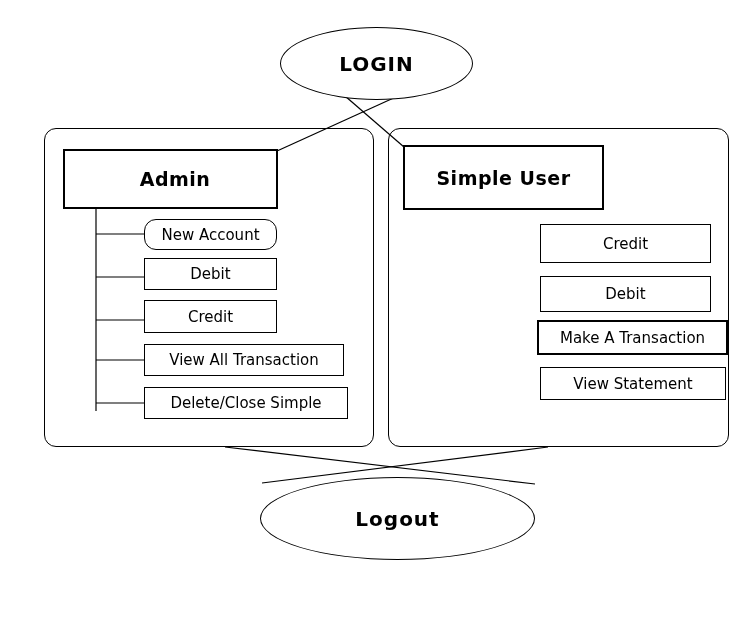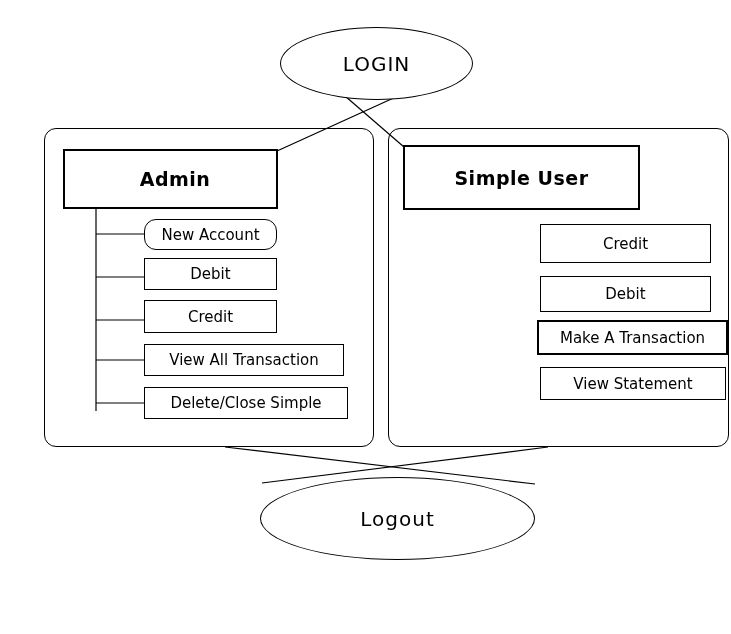--- a/index.html
+++ b/index.html
@@ -33,21 +33,21 @@
     box-sizing: border-box;
     display: flex;
     align-items: center;
     justify-content: center;
     text-align: center;
     background: #ffffff;
   }
   .ellipse-node {
     border: 1px solid #000000;
     border-radius: 50%;
-    font-weight: normal;
+    font-weight: bold;
     letter-spacing: 1px;
     text-align: center;
   }
   .panel {
     position: absolute;
     box-sizing: border-box;
     border: 1px solid #000000;
     border-radius: 12px;
     background: transparent;
   }
@@ -115,21 +115,21 @@
   <div class="node item-box" style="left:144px; top:344px; width:200px; height:32px; font-size:15px;">
     <span>View All Transaction</span>
   </div>
 
   <div class="node item-box" style="left:144px; top:387px; width:204px; height:32px; font-size:15px;">
     <span>Delete/Close Simple</span>
   </div>
 
   <div class="panel" style="left:388px; top:128px; width:341px; height:319px;"></div>
 
-  <div class="node role-box" style="left:403px; top:145px; width:237px; height:65px; font-size:19px;">
+  <div class="node role-box" style="left:403px; top:145px; width:201px; height:65px; font-size:19px;">
     <span>Simple User</span>
   </div>
 
   <div class="node item-box" style="left:540px; top:224px; width:171px; height:39px; font-size:15px;">
     <span>Credit</span>
   </div>
 
   <div class="node item-box" style="left:540px; top:276px; width:171px; height:36px; font-size:15px;">
     <span>Debit</span>
   </div>

